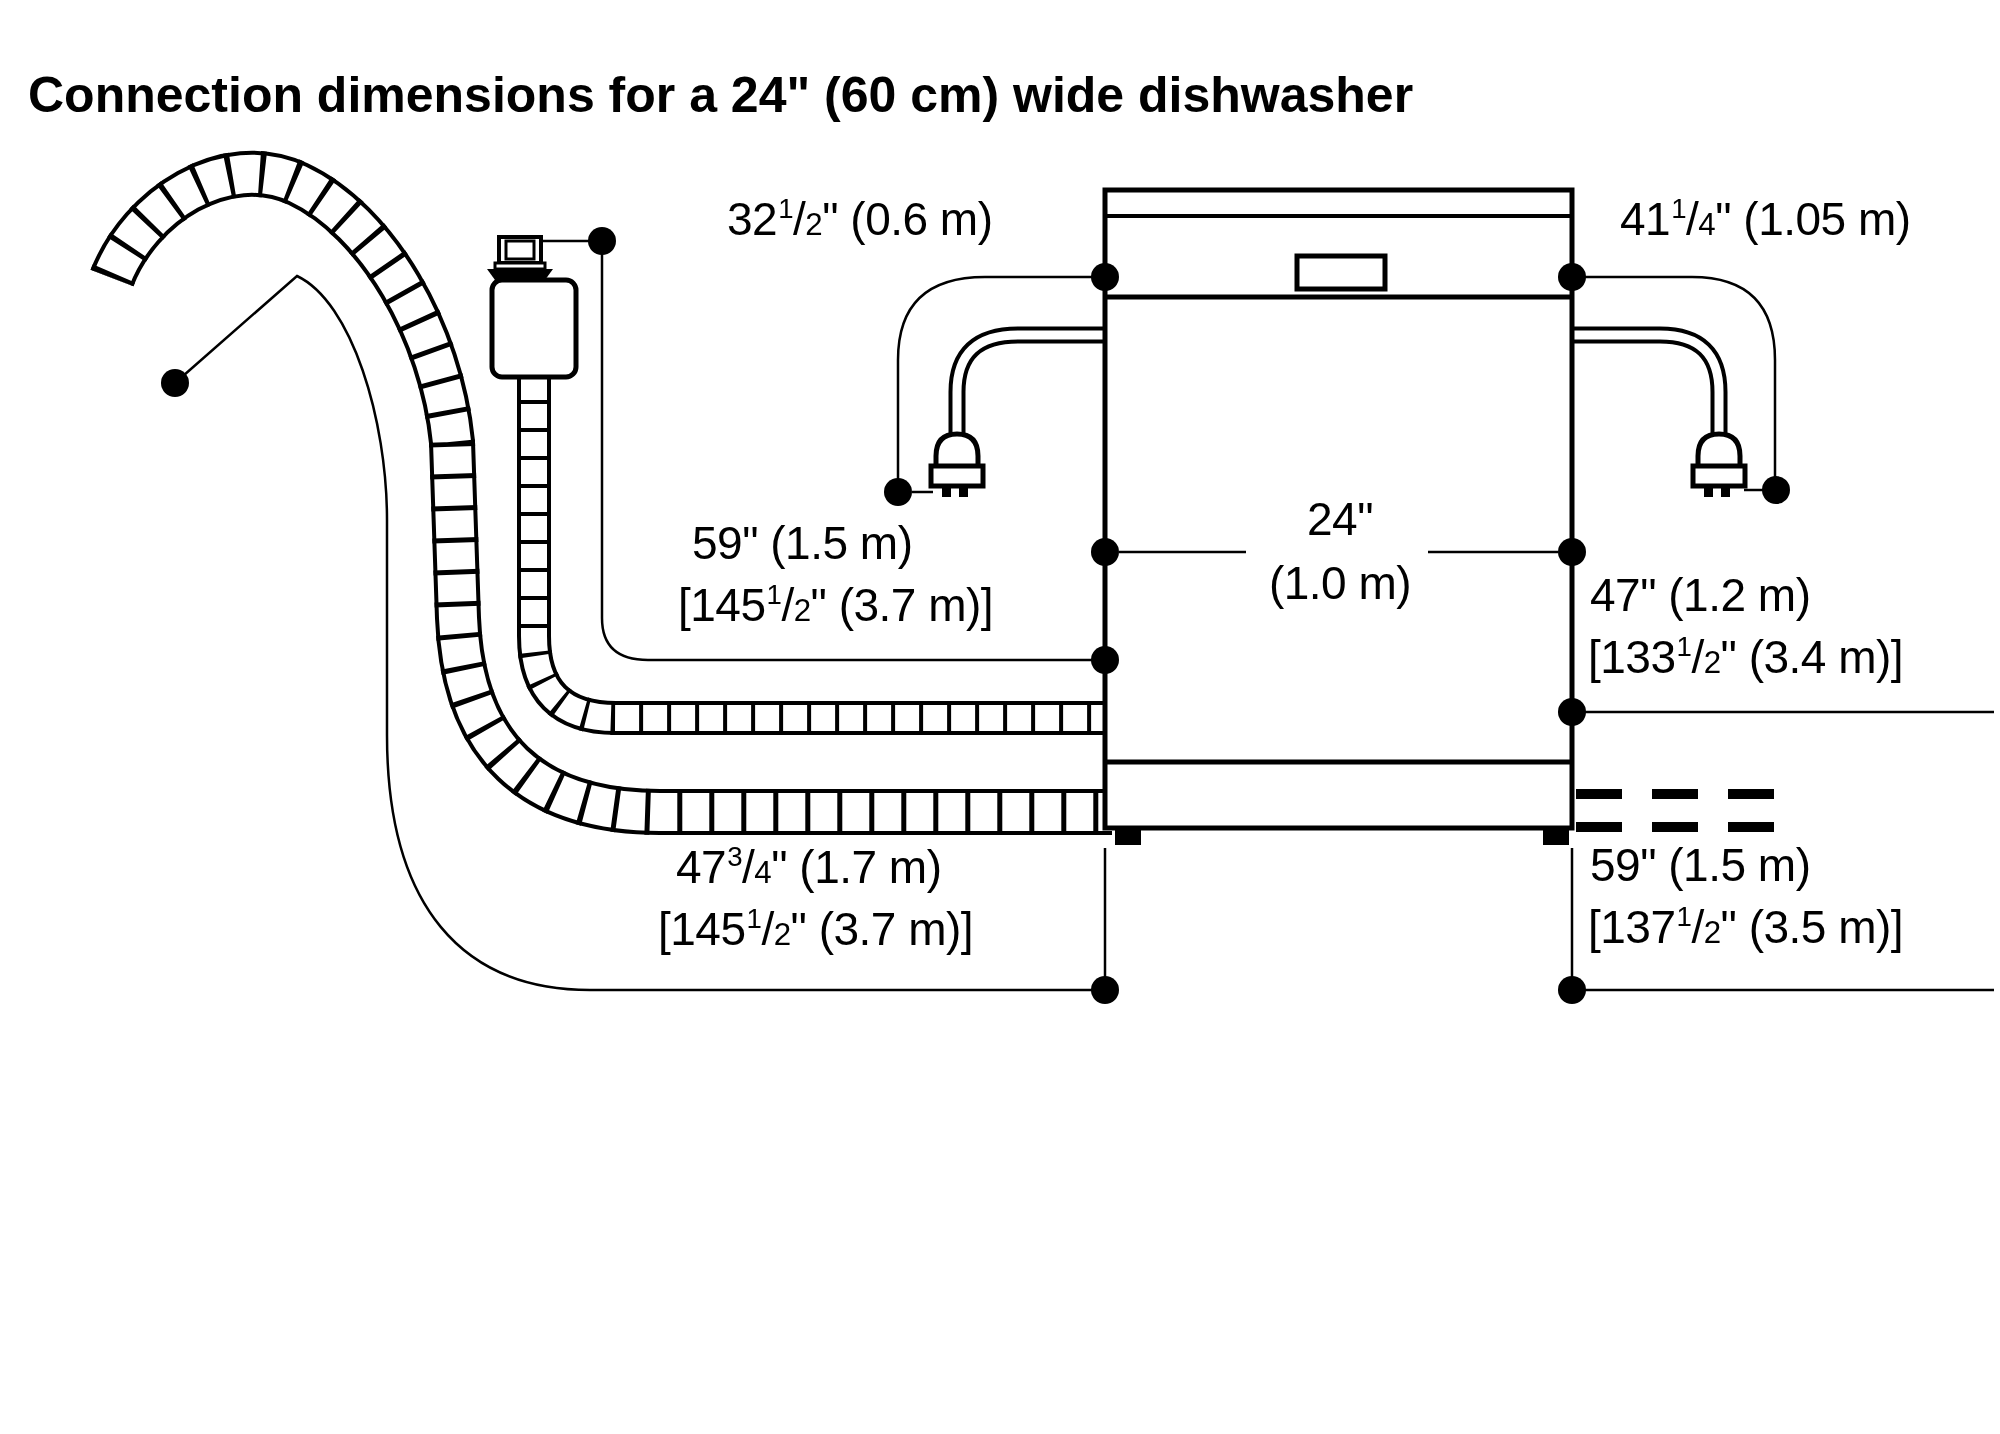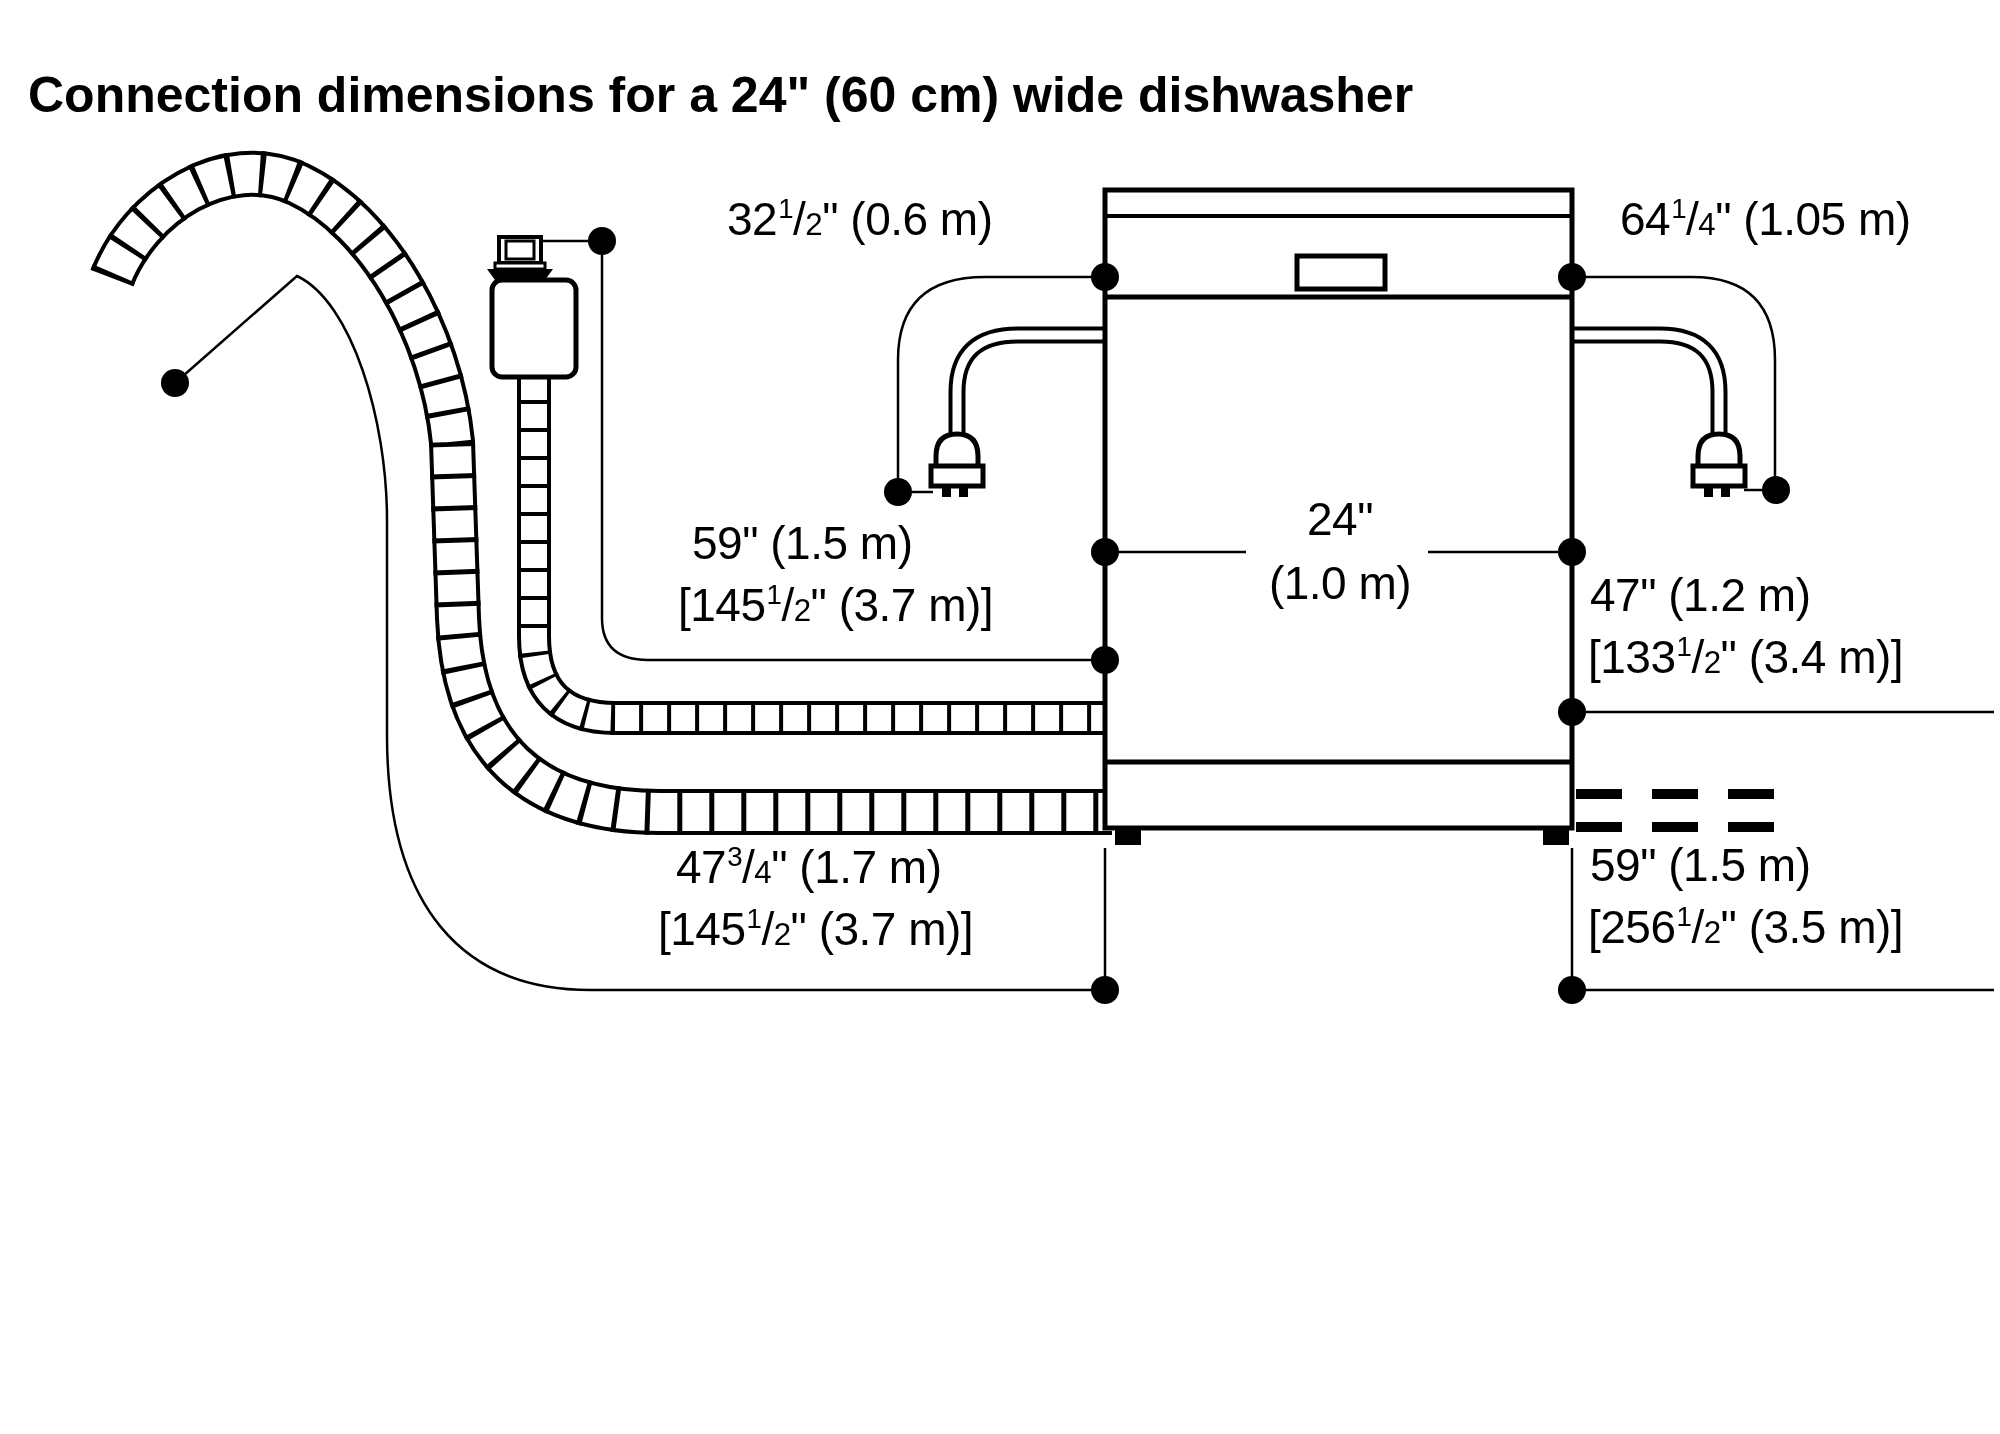--- a/index.html
+++ b/index.html
@@ -144,30 +144,30 @@
       <circle cx="602" cy="241" r="14"></circle>
       <circle cx="175" cy="383" r="14"></circle>
       <circle cx="1105" cy="990" r="14"></circle>
       <circle cx="1572" cy="990" r="14"></circle>
     </g>
   </svg>
 
   <div class="title">Connection dimensions for a 24" (60 cm) wide dishwasher</div>
 
   <div class="dim" style="left:727px;top:194px;"><span>32</span><span class="fr-num">1</span><span>/</span><span class="fr-den">2</span><span>" (0.6 m)</span></div>
-  <div class="dim" style="left:1620px;top:194px;"><span>64</span><span class="fr-num">1</span><span>/</span><span class="fr-den">4</span><span>" (1.05 m)</span></div>
+  <div class="dim" style="left:1620px;top:194px;"><span>41</span><span class="fr-num">1</span><span>/</span><span class="fr-den">4</span><span>" (1.05 m)</span></div>
 
   <div class="dim" style="left:692px;top:518px;"><span>59" (1.5 m)</span></div>
   <div class="dim" style="left:678px;top:580px;"><span>[145</span><span class="fr-num">1</span><span>/</span><span class="fr-den">2</span><span>" (3.7 m)]</span></div>
 
   <div class="dim center" style="left:1240px;top:494px;"><span>24"</span></div>
   <div class="dim center" style="left:1240px;top:558px;"><span>(1.0 m)</span></div>
 
   <div class="dim" style="left:1590px;top:570px;"><span>47" (1.2 m)</span></div>
   <div class="dim" style="left:1588px;top:632px;"><span>[133</span><span class="fr-num">1</span><span>/</span><span class="fr-den">2</span><span>" (3.4 m)]</span></div>
 
   <div class="dim" style="left:676px;top:842px;"><span>47</span><span class="fr-num">3</span><span>/</span><span class="fr-den">4</span><span>" (1.7 m)</span></div>
   <div class="dim" style="left:658px;top:904px;"><span>[145</span><span class="fr-num">1</span><span>/</span><span class="fr-den">2</span><span>" (3.7 m)]</span></div>
 
   <div class="dim" style="left:1590px;top:840px;"><span>59" (1.5 m)</span></div>
-  <div class="dim" style="left:1588px;top:902px;"><span>[256</span><span class="fr-num">1</span><span>/</span><span class="fr-den">2</span><span>" (3.5 m)]</span></div>
+  <div class="dim" style="left:1588px;top:902px;"><span>[137</span><span class="fr-num">1</span><span>/</span><span class="fr-den">2</span><span>" (3.5 m)]</span></div>
 
 </div>
 
 </body></html>

